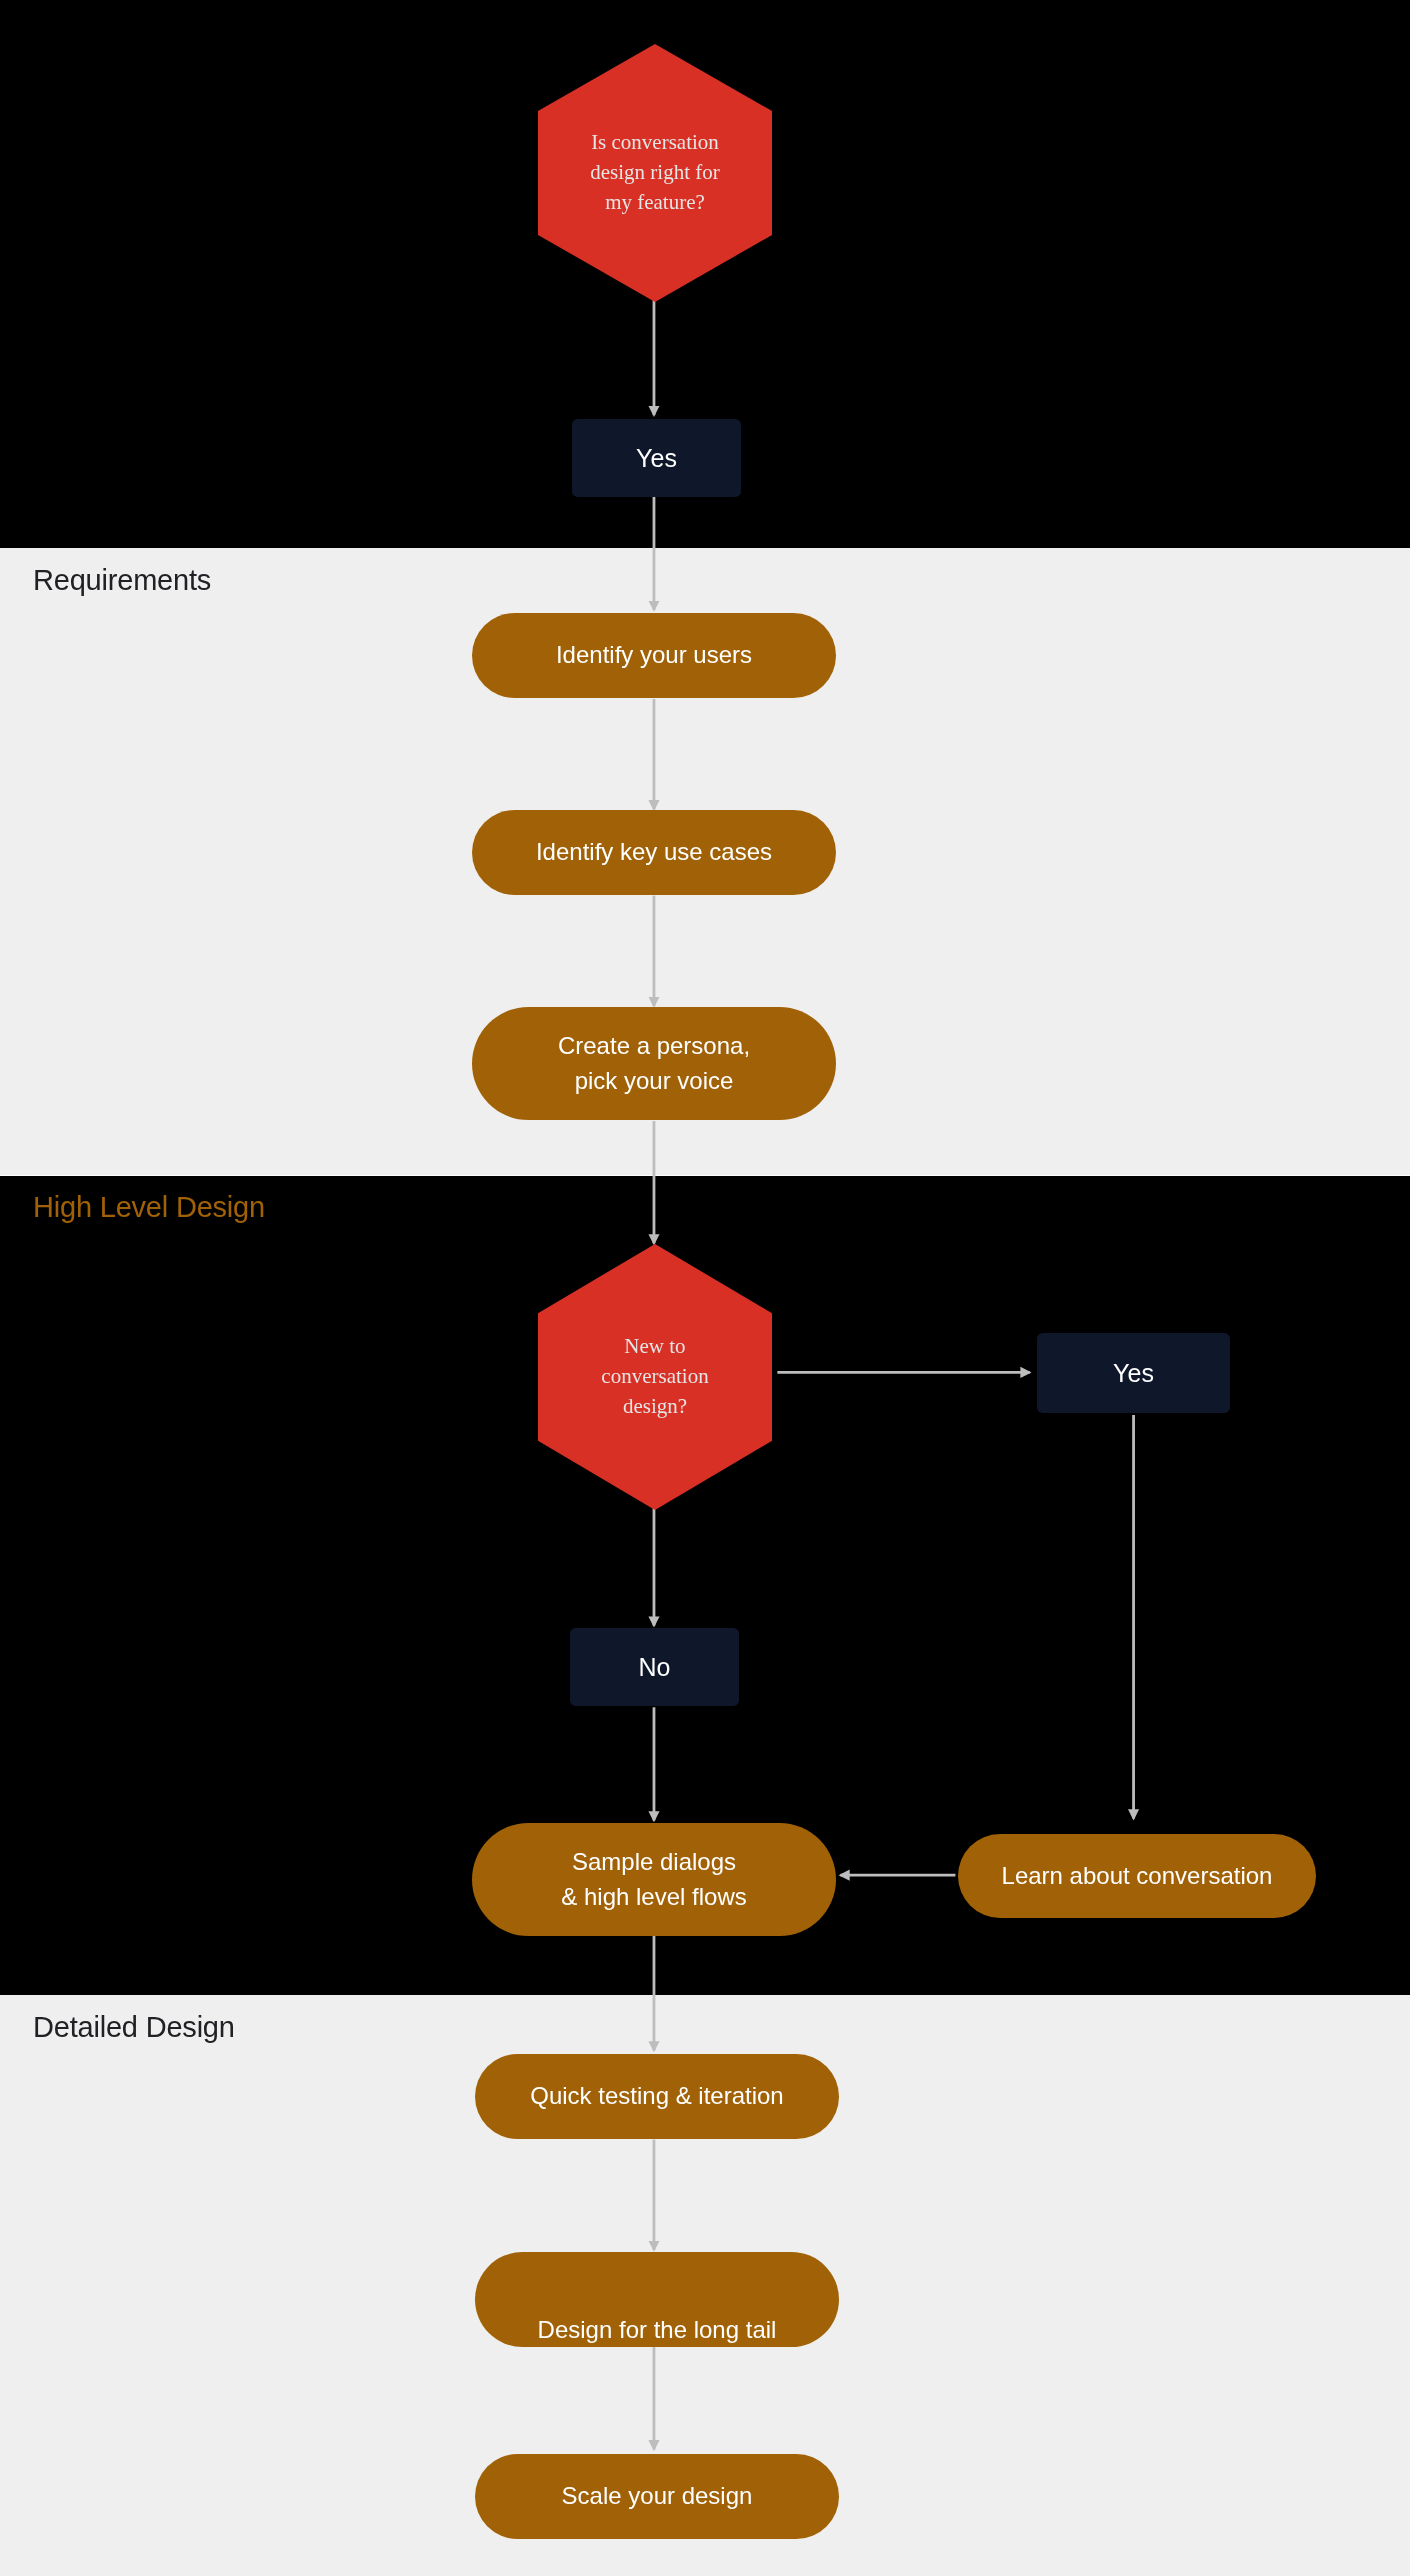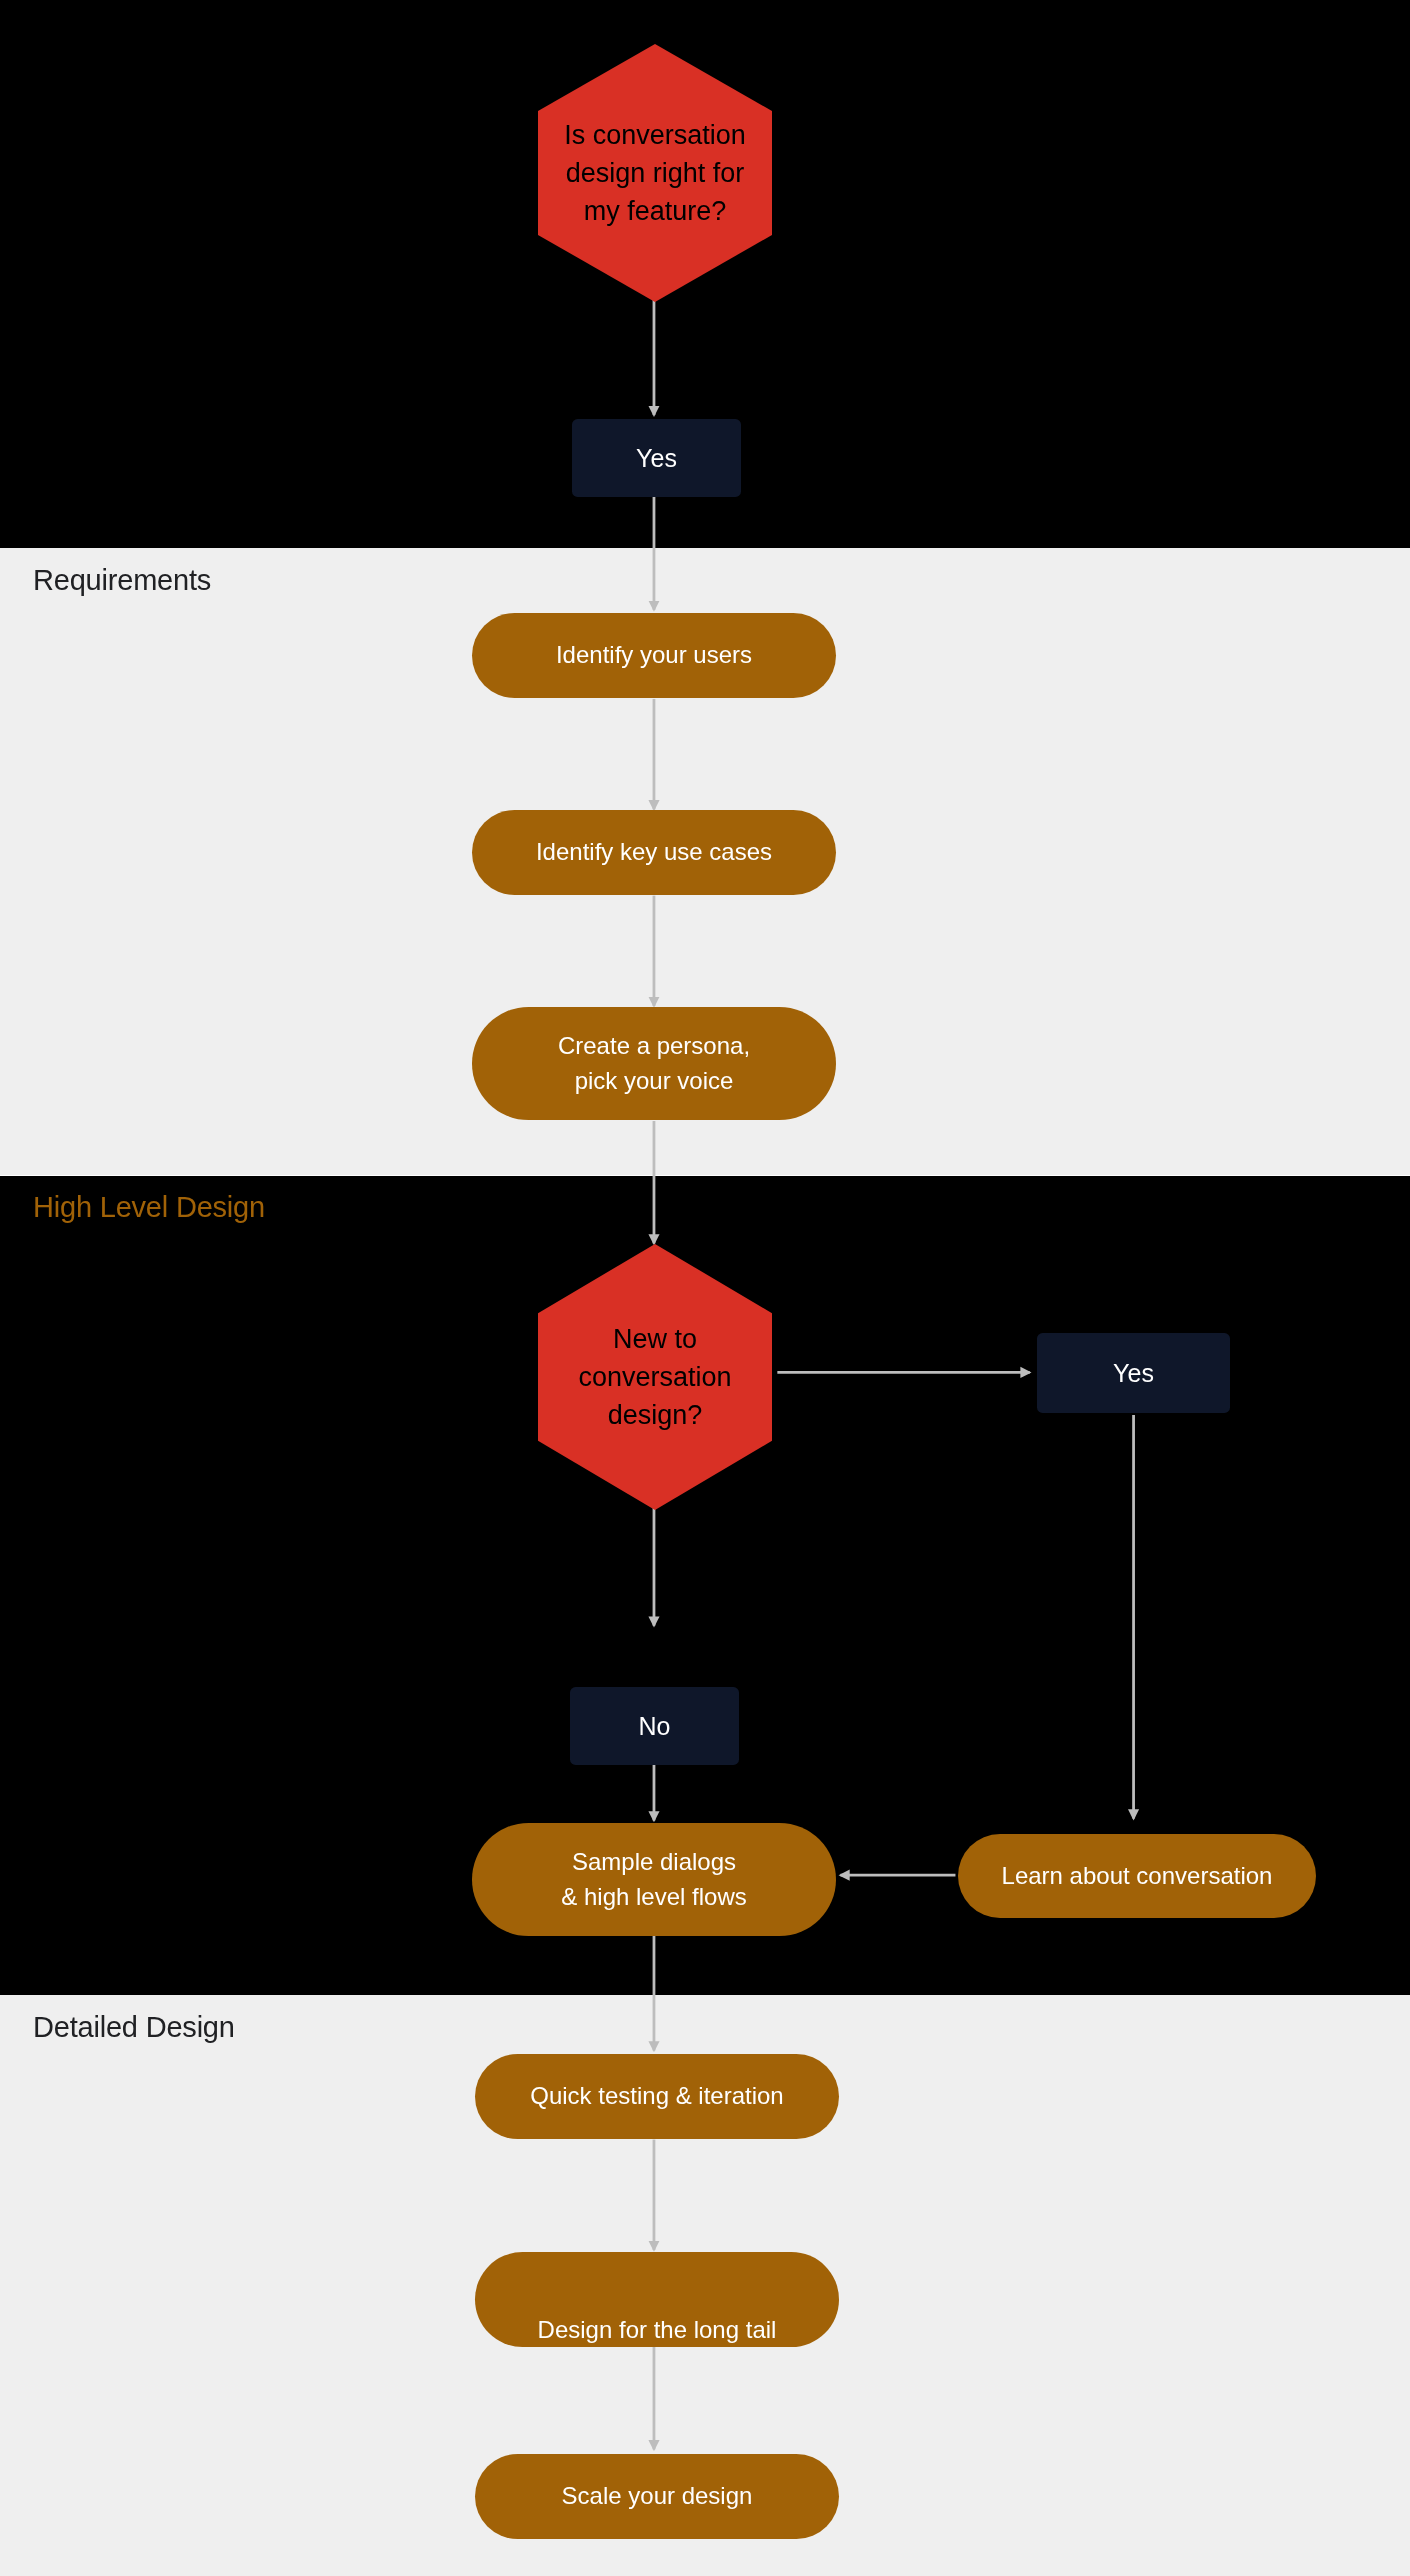--- a/index.html
+++ b/index.html
@@ -24,23 +24,24 @@
   }
   .band-label.on-dark { color:#a16207; }
 
   
   #wires { position:absolute; inset:0; width:1410px; height:2576px; pointer-events:none; }
 
   
   .node { position:absolute; display:flex; align-items:center; justify-content:center; text-align:center; }
 
   .hex {
-    color:#000000; font-size:27px; font-weight:400; line-height:1.42;
+    color:#e5e5e5; font-size:21px; font-weight:400; line-height:1.42;
     background:#D93025;
     clip-path:polygon(50% 0%, 100% 26%, 100% 74%, 50% 100%, 0% 74%, 0% 26%);
+    font-family:Liberation Serif, serif;
   }
   .hex .txt { padding:0 9.3px; }
 
   .pill {
     background:#a16207; color:#ffffff;
     border-radius:927px;
     font-size:24px; font-weight:400; line-height:1.42;
   }
   .pill .txt { padding:0 26px; }
 
@@ -145,21 +146,21 @@
         <div>design?</div>
       </div>
   </div>
 
   <div class="node rect" style="left:1037px;top:1333px;width:193px;height:80px;">
     <div class="txt">
         <div>Yes</div>
       </div>
   </div>
 
-  <div class="node rect" style="left:570px;top:1687px;width:169px;height:78px;">
+  <div class="node rect" style="left:570px;top:1628px;width:169px;height:78px;">
     <div class="txt">
         <div>No</div>
       </div>
   </div>
 
   <div class="node pill" style="left:958px;top:1834px;width:358px;height:84px;">
     <div class="txt">
         <div>Learn about conversation</div>
       </div>
   </div>

